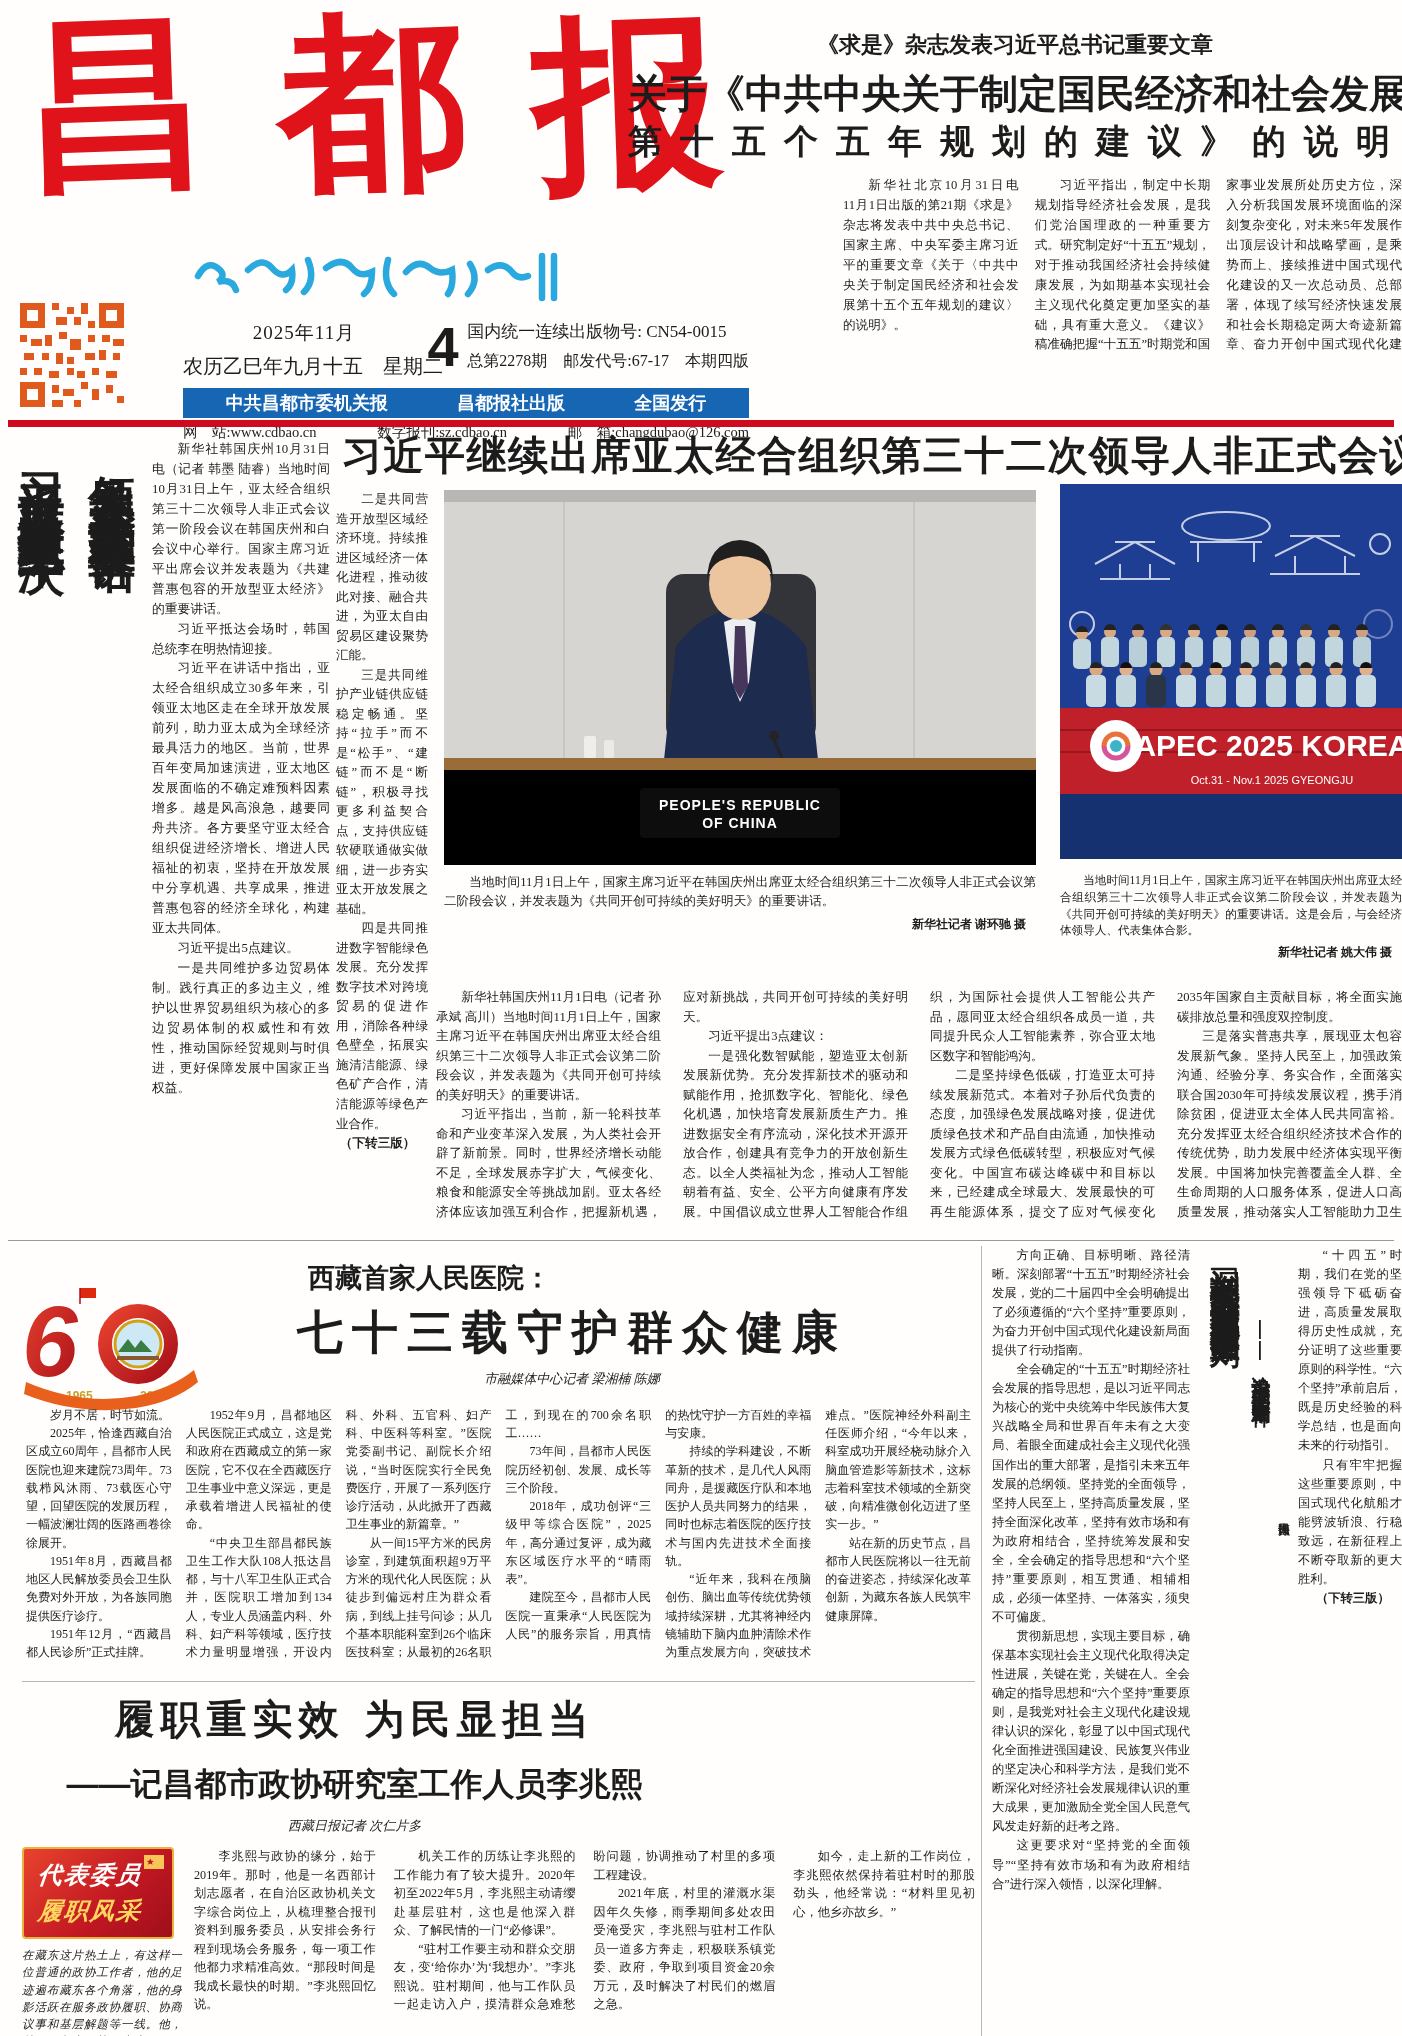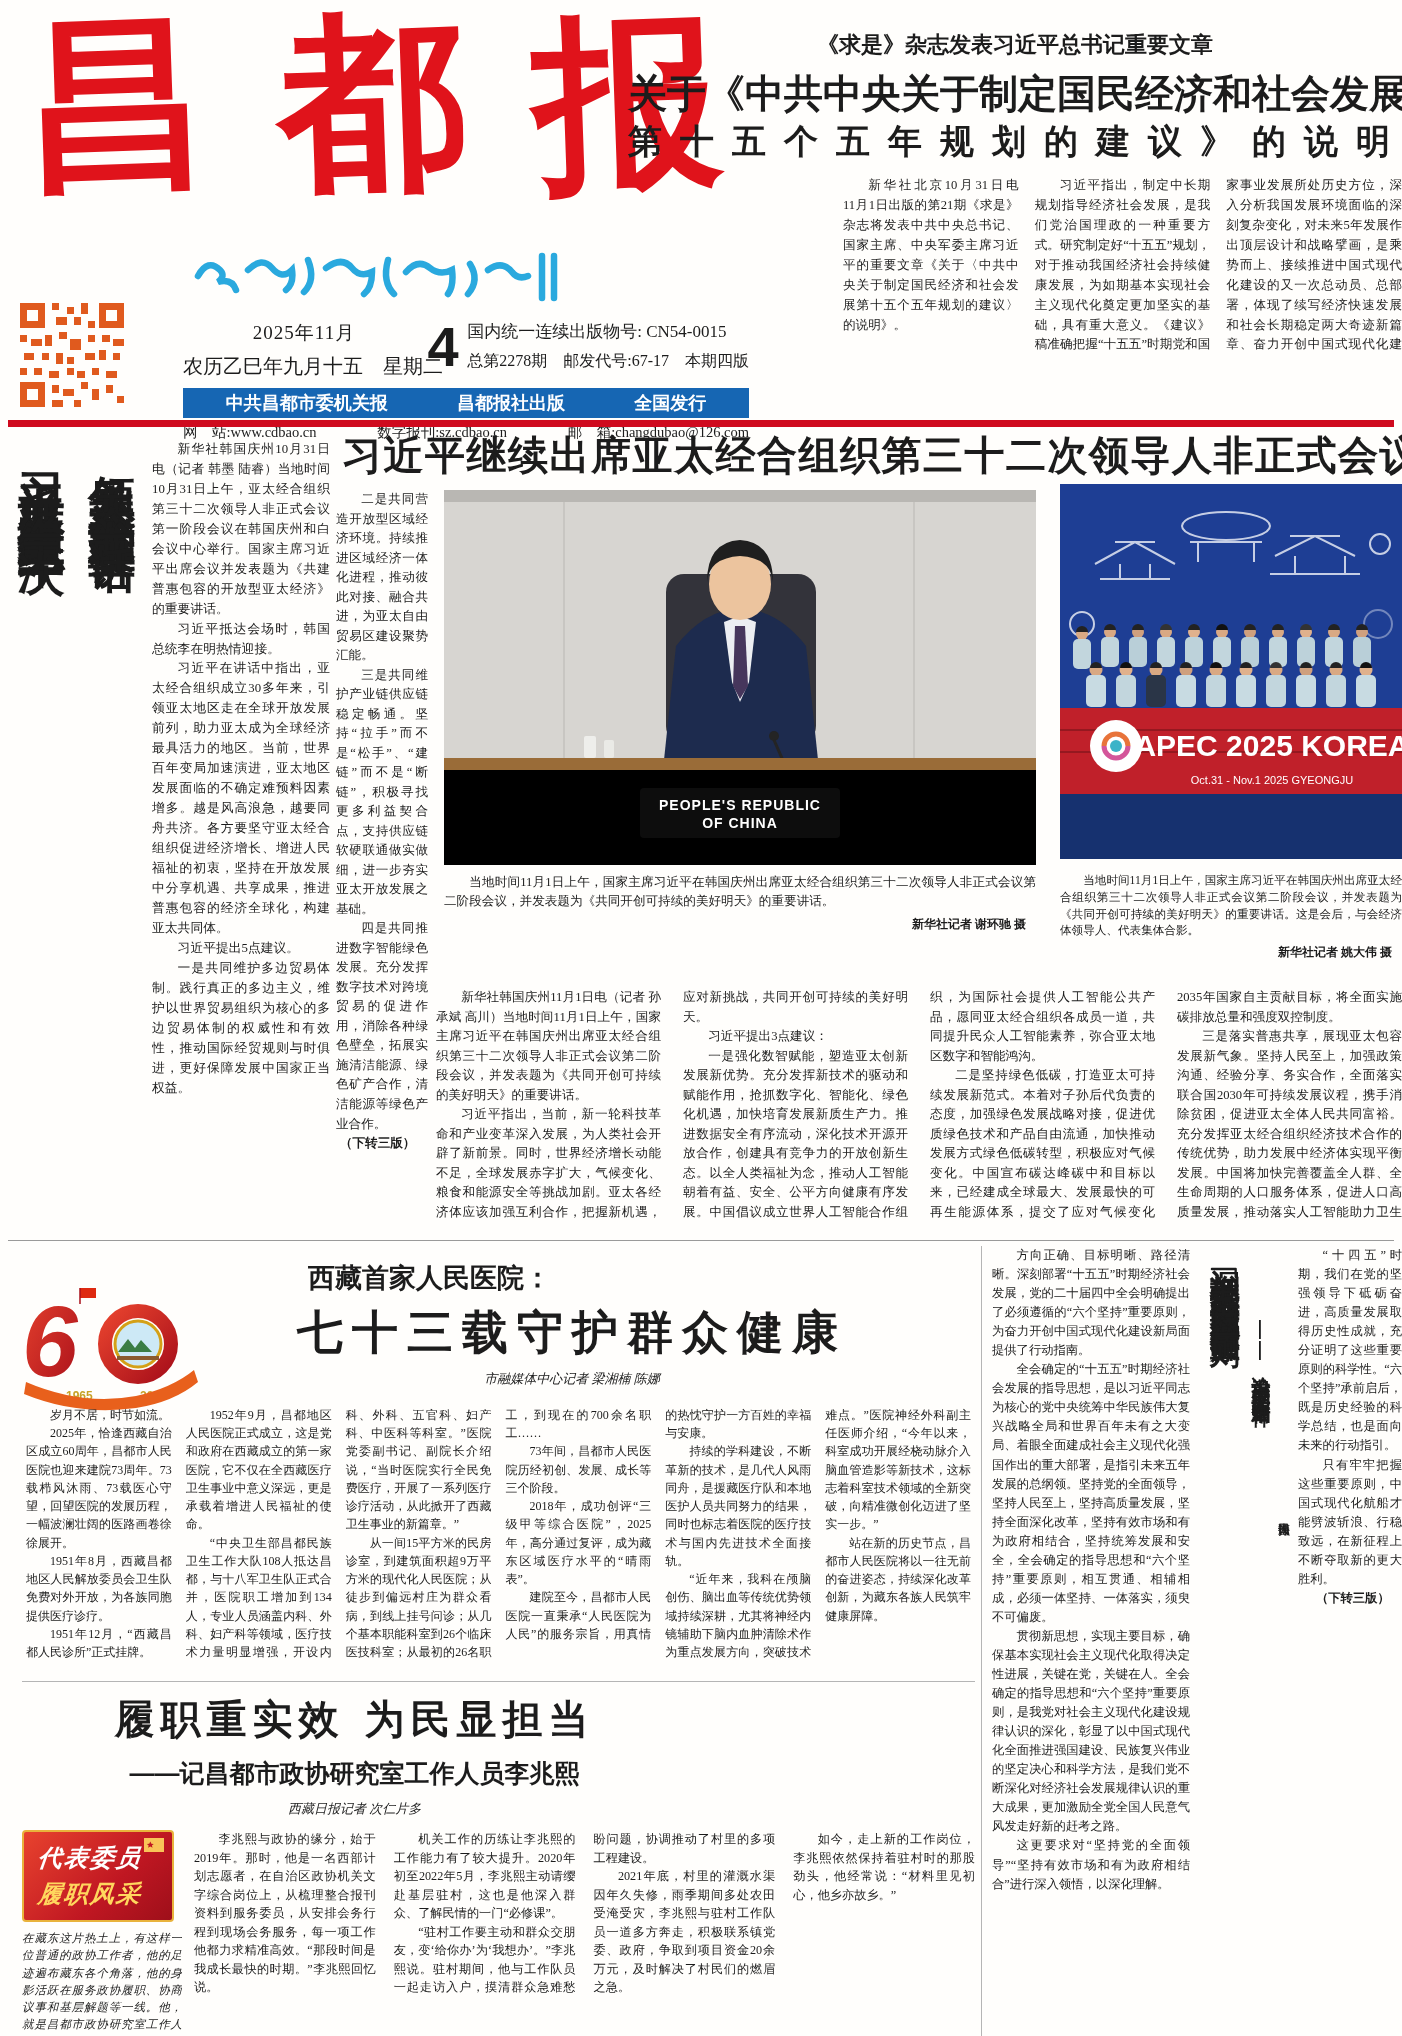--- a/index.html
+++ b/index.html
@@ -77,21 +77,21 @@
   .c-titlegroup{display:flex;padding:0 6px;}
   .c-title{writing-mode:vertical-rl;font-weight:bold;font-size:30px;line-height:1.1;letter-spacing:3px;
            font-family:"DejaVu Serif",serif;width:46px;}
   .c-sub{writing-mode:vertical-rl;font-weight:bold;font-size:19px;letter-spacing:2px;width:32px;padding-top:74px;
          font-family:"Liberation Sans",sans-serif;}
   .c-byline{writing-mode:vertical-rl;font-size:12px;width:18px;padding-top:268px;}
   
   .perf{position:absolute;left:22px;top:1688px;width:953px;height:348px;}
   .p-headline{width:665px;text-align:center;font-weight:bold;font-size:40px;letter-spacing:6px;
               font-family:"DejaVu Serif",serif;margin-top:4px;}
-  .p-sub{width:665px;text-align:center;font-family:"Liberation Sans",sans-serif;font-weight:bold;font-size:25px;margin-top:10px;}
+  .p-sub{width:665px;text-align:center;font-family:"Liberation Sans",sans-serif;font-weight:bold;font-size:32px;margin-top:16px;}
   .p-byline{width:665px;text-align:center;font-size:13px;font-style:italic;margin-top:10px;}
   .p-bodyrow{display:flex;margin-top:12px;gap:12px;}
   .p-leftcell{width:160px;}
   .badge{width:152px;height:92px;border:2px solid #e9b33c;border-radius:4px;
          background:linear-gradient(135deg,#e8432e 0%,#c01722 60%,#9e0f1a 100%);
          position:relative;display:flex;flex-direction:column;justify-content:center;padding-left:14px;box-sizing:border-box;}
   .badge .b1{color:#fff;font-weight:bold;font-size:24px;font-style:italic;letter-spacing:2px;
              font-family:"Liberation Sans",sans-serif;transform:skewX(-6deg);}
   .badge .b2{color:#ffd75e;font-weight:bold;font-size:24px;font-style:italic;letter-spacing:2px;
              font-family:"Liberation Sans",sans-serif;transform:skewX(-6deg);margin-top:4px;}

